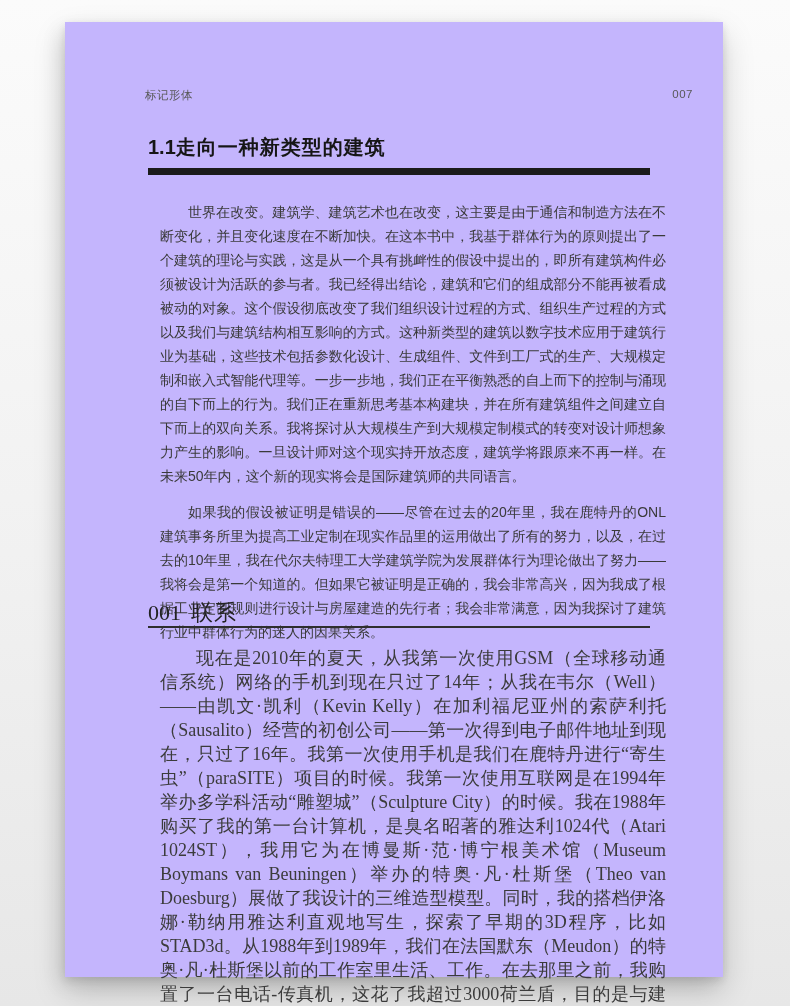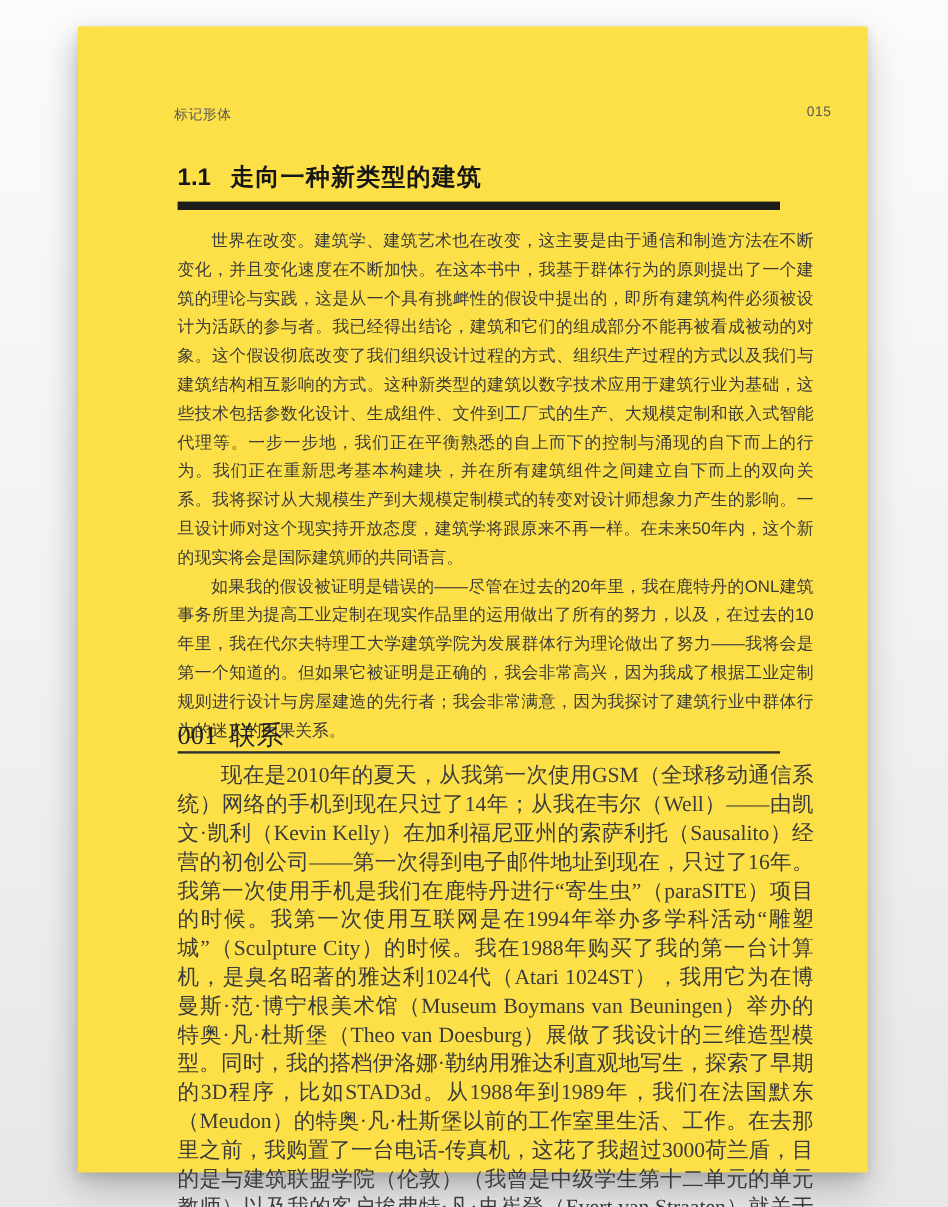--- a/index.html
+++ b/index.html
@@ -10,21 +10,21 @@
     overflow: hidden;
     background: linear-gradient(180deg, #fbfbfb 0%, #f1f1f1 55%, #e7e7e7 100%);
     font-family: "Liberation Sans", sans-serif;
   }
   .sheet {
     position: absolute;
     left: 65px;
     top: 22px;
     width: 658px;
     height: 955px;
-    background: #fde047;
+    background: #c4b5fd;
     box-shadow: 0 3px 8px rgba(0,0,0,0.10),
                 0 14px 30px rgba(0,0,0,0.18),
                 -6px 8px 18px rgba(0,0,0,0.08);
   }
   .running-head {
     position: absolute;
     top: 66px;
     left: 80px;
     right: 30px;
     height: 16px;
@@ -40,21 +40,21 @@
     position: absolute;
     left: 83px;
     top: 112px;
     width: 530px;
     font-size: 20px;
     font-weight: bold;
     color: #161616;
     letter-spacing: 1px;
     font-family: "Liberation Sans", sans-serif;
   }
-  .section-heading .num { margin-right: 16px; letter-spacing: 0; }
+  .section-heading .num { letter-spacing: 0; }
 
   .rule-thick {
     position: absolute;
     left: 83px;
     top: 146px;
     width: 502px;
     height: 7px;
     background: #1b1b1b;
   }
 
@@ -63,21 +63,21 @@
     left: 83px;
     top: 166px;
     width: 530px;
     font-size: 14px;
     line-height: 24px;
     color: #3a3a3a;
     text-align: justify;
     font-family: "Liberation Sans", sans-serif;
   }
   .body-sans p, .body-serif p {
-    margin: 0;
+    margin: 12px;
     text-indent: 2em;
   }
 
   .subsection-heading {
     position: absolute;
     left: 83px;
     top: 576px;
     width: 530px;
     font-size: 22px;
     font-weight: 400;
@@ -108,21 +108,21 @@
     font-family: "Liberation Serif", serif;
   }
 </style>
 </head>
 <body>
 
 <div class="sheet">
 
   <div class="running-head">
     <span class="rh-left">标记形体</span>
-    <span class="rh-right">015</span>
+    <span class="rh-right">007</span>
   </div>
 
   <div class="section-heading">
     <span class="num">1.1</span><span>走向一种新类型的建筑</span>
   </div>
 
   <div class="rule-thick"></div>
 
   <div class="body-sans">
       <p>世界在改变。建筑学、建筑艺术也在改变，这主要是由于通信和制造方法在不断变化，并且变化速度在不断加快。在这本书中，我基于群体行为的原则提出了一个建筑的理论与实践，这是从一个具有挑衅性的假设中提出的，即所有建筑构件必须被设计为活跃的参与者。我已经得出结论，建筑和它们的组成部分不能再被看成被动的对象。这个假设彻底改变了我们组织设计过程的方式、组织生产过程的方式以及我们与建筑结构相互影响的方式。这种新类型的建筑以数字技术应用于建筑行业为基础，这些技术包括参数化设计、生成组件、文件到工厂式的生产、大规模定制和嵌入式智能代理等。一步一步地，我们正在平衡熟悉的自上而下的控制与涌现的自下而上的行为。我们正在重新思考基本构建块，并在所有建筑组件之间建立自下而上的双向关系。我将探讨从大规模生产到大规模定制模式的转变对设计师想象力产生的影响。一旦设计师对这个现实持开放态度，建筑学将跟原来不再一样。在未来50年内，这个新的现实将会是国际建筑师的共同语言。</p>

